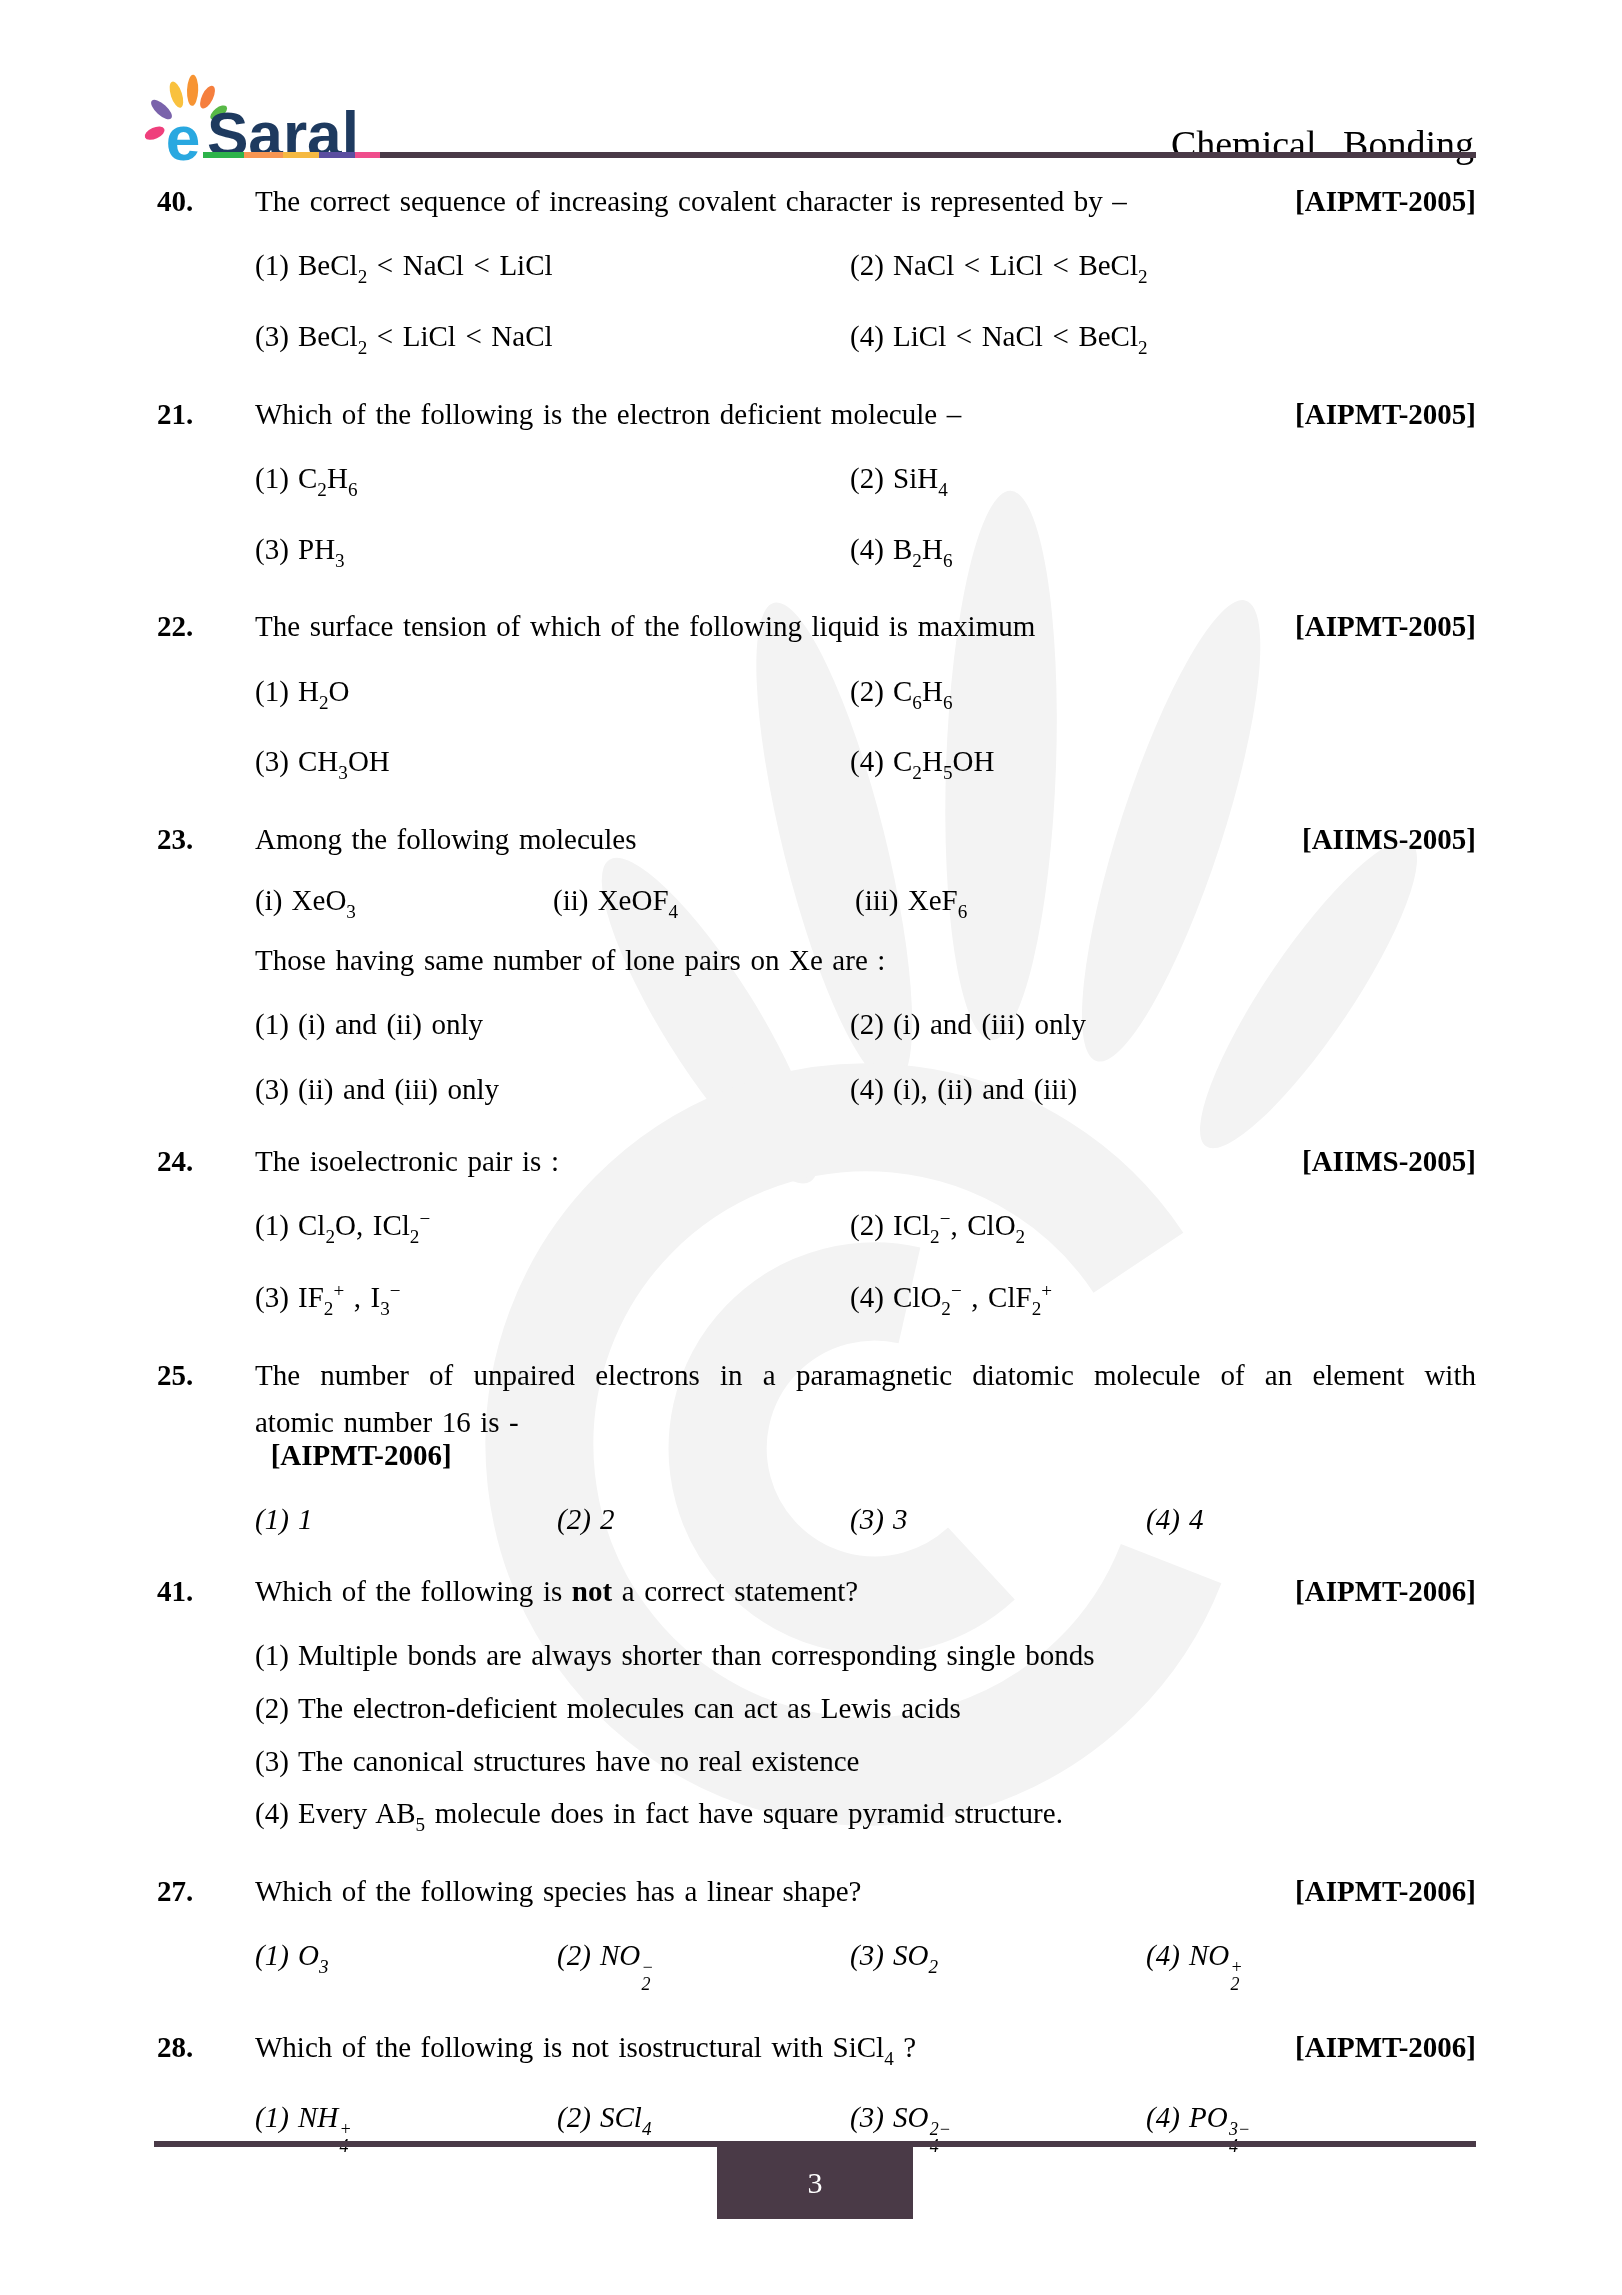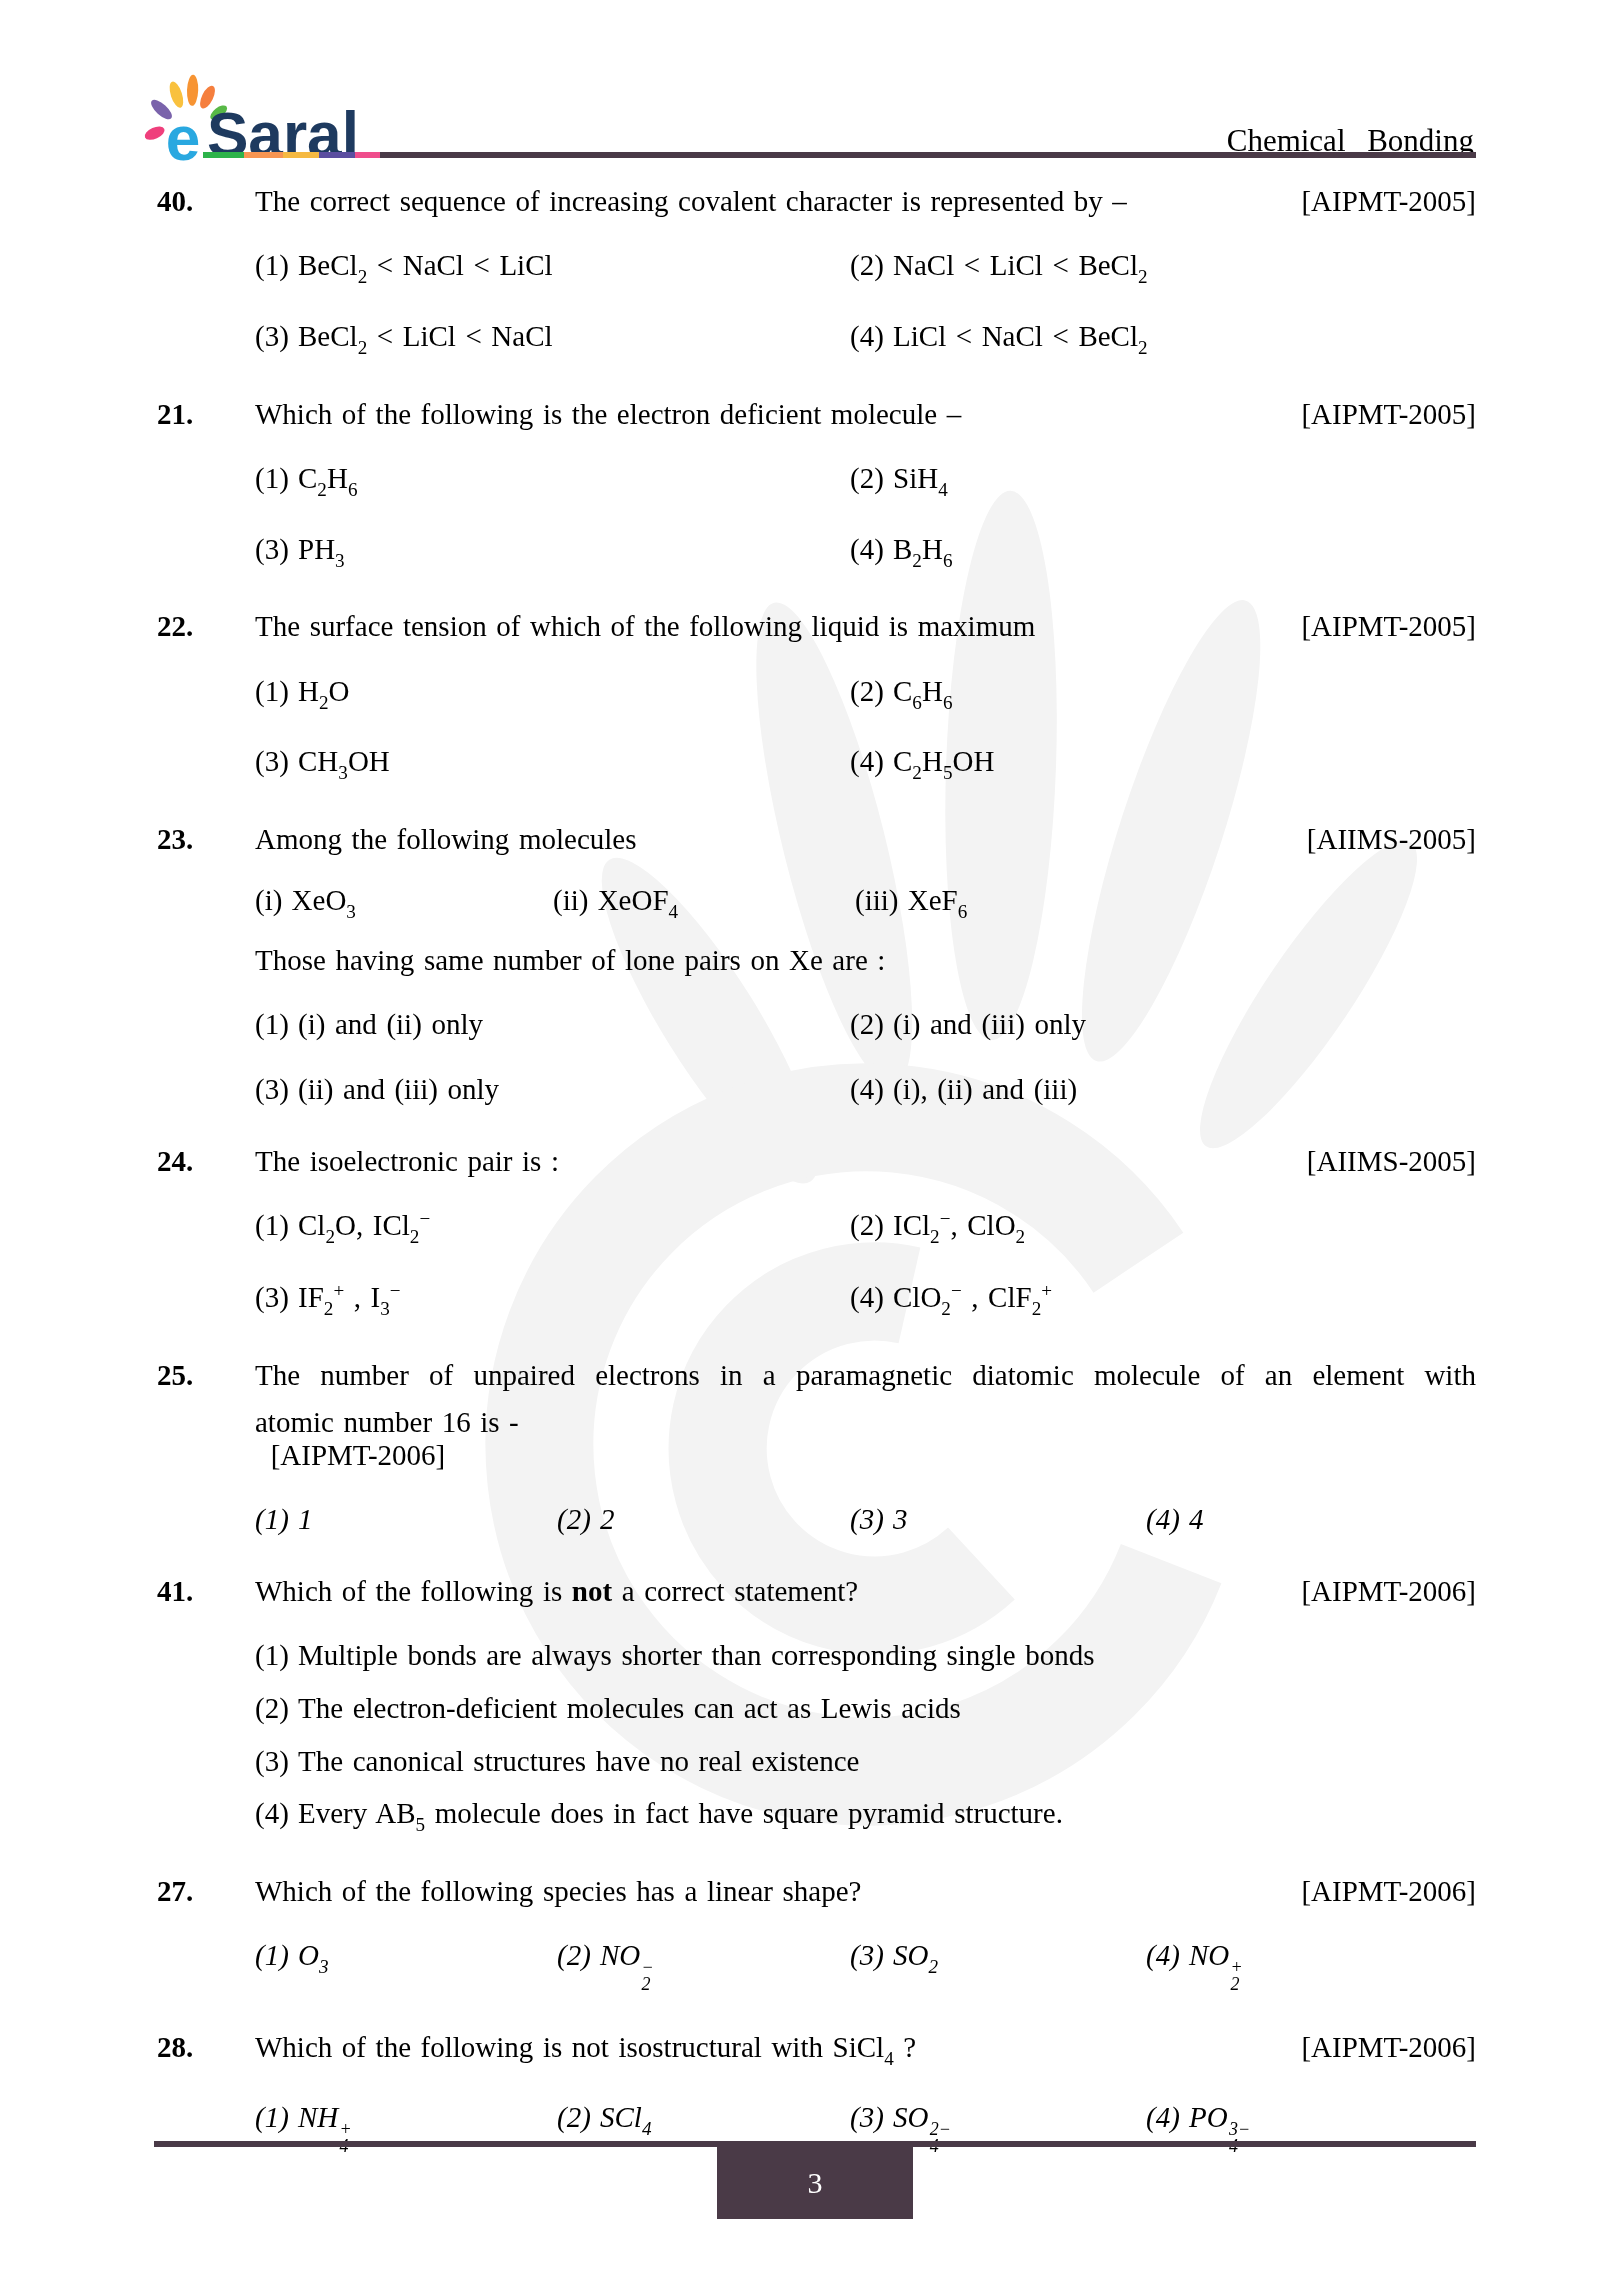--- a/index.html
+++ b/index.html
@@ -4,33 +4,33 @@
 <style>
   html,body{margin:0;padding:0;background:#ffffff;}
   .page{position:relative;width:1622px;height:2295px;background:#fff;overflow:hidden;
         font-family:"Liberation Serif", serif;font-size:29px;color:#000;line-height:1.14;
         word-spacing:0.08em;}
   .wm{position:absolute;left:0;top:0;z-index:0;pointer-events:none;}
   .content-layer{position:relative;z-index:1;}
 
   
   .logo{position:absolute;left:141px;top:73px;width:230px;height:98px;}
-  .header-title{position:absolute;top:123px;right:148px;font-size:31px;word-spacing:0.45em;white-space:nowrap;}
+  .header-title{position:absolute;top:123px;right:148px;font-size:38px;word-spacing:0.45em;white-space:nowrap;}
   .header-rule{position:absolute;top:152px;left:203px;width:1273px;height:5.9px;}
 
   
   .questions{position:absolute;left:157px;top:185px;width:1319px;}
   .q{display:flex;margin-bottom:39px;}
   .qnum{width:98px;flex:none;font-weight:bold;}
   .qbody{flex:1;min-width:0;}
   .qline{display:flex;align-items:flex-start;}
   .qtext{flex:1;}
   .qtext.justify{text-align:justify;text-align-last:justify;}
   .qline2{display:flex;margin-top:14.4px;flex-direction:column;}
-  .qtag{font-weight:normal;white-space:nowrap;margin-left:15.7px;}
+  .qtag{font-weight:bold;white-space:nowrap;margin-left:15.7px;}
   .items{display:grid;grid-template-columns:298px 302px 1fr;margin-top:27.5px;}
   .note{margin-top:21px;}
   .opts{margin-top:31px;}
   .opts.two{display:grid;grid-template-columns:595px 1fr;row-gap:32px;}
   .opts.four{display:grid;grid-template-columns:302px 293px 296px 1fr;font-style:italic;}
   .opts.list .opt + .opt{margin-top:19.6px;}
   .opt{white-space:nowrap;}
   .opt-label{margin-right:9.2px;}
   .item-label{margin-right:9.2px;}
   .bold{font-weight:bold;margin-top:35px;}

